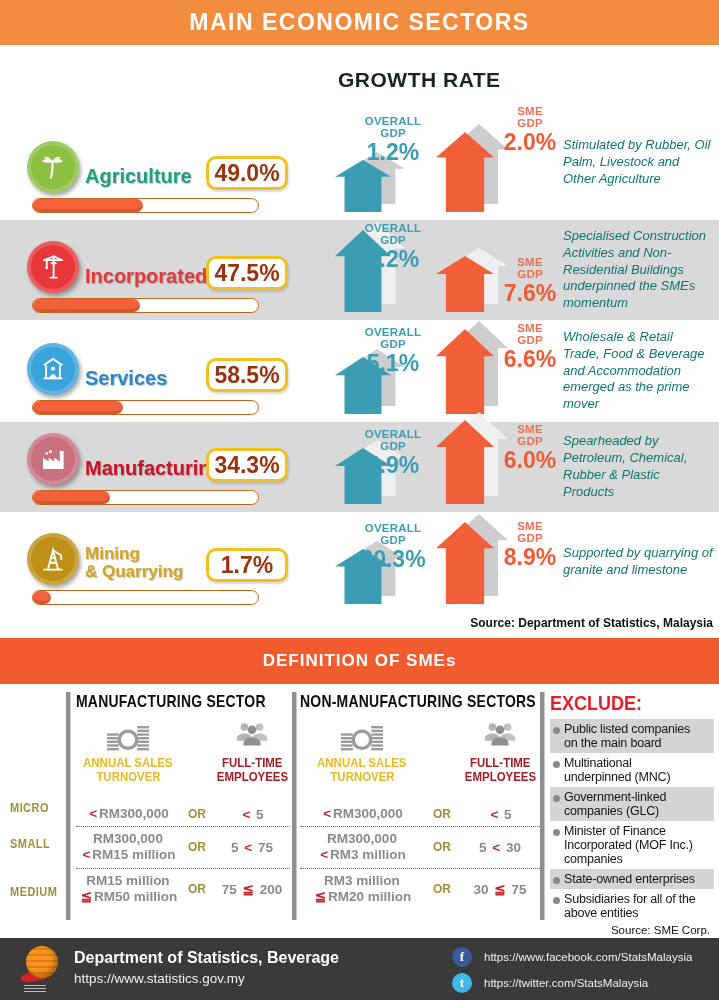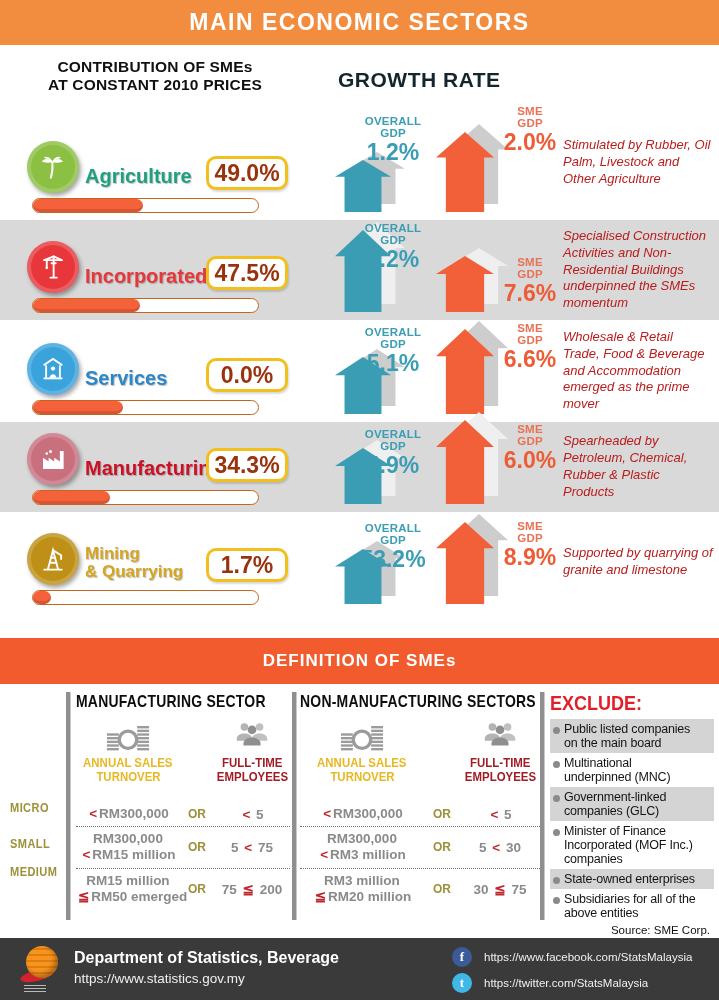--- a/index.html
+++ b/index.html
@@ -32,21 +32,21 @@
   .bar-fill{position:absolute;left:0;top:0;height:100%;background:#F4613B;border-radius:8px;
             box-shadow:inset 0 -3px 0 rgba(0,0,0,.12);}
   .g-arrow{position:absolute;clip-path:polygon(50% 0%,100% 32%,83% 32%,83% 100%,17% 100%,17% 32%,0% 32%);}
   .g-lbl{position:absolute;text-align:center;line-height:1.05;font-weight:800;}
   .g-lbl .sm{font-size:11.5px;display:block;letter-spacing:.2px;}
   .g-lbl .val{font-size:23px;display:block;margin-top:1px;}
   .g-lbl.overall{color:#3B9DB4;}
   .g-lbl.sme{color:#E87156;}
   .g-lbl.sme .val{color:#ED5C35;}
   .note{position:absolute;left:563px;top:0;bottom:0;width:150px;display:flex;align-items:center;
-        font-style:italic;font-size:13px;line-height:1.3;color:#b91c1c;}
+        font-style:italic;font-size:13px;line-height:1.3;color:#0f766e;}
   .source-main{position:absolute;top:616px;right:6px;font-size:12px;font-weight:700;color:#101010;}
   
   .def-band{position:absolute;top:638px;left:0;width:719px;height:46px;background:#F15B2D;
             display:flex;align-items:center;justify-content:center;}
   .def-band h2{margin:0;color:#fff;font-size:17px;font-weight:800;letter-spacing:1px;}
   
   .def-content{position:absolute;top:684px;left:0;width:719px;height:246px;background:#fff;}
   .size-label{position:absolute;left:10px;width:56px;font-size:13px;font-weight:800;color:#9C9139;}
   .size-label span{display:inline-block;transform:scaleX(.85);transform-origin:left center;letter-spacing:.5px;}
   .vbar{position:absolute;top:8px;height:228px;width:4px;background:#8F8F8F;box-shadow:1px 0 0 #c9c9c9;}
@@ -93,24 +93,20 @@
 </style>
 </head>
 <body>
 
 <div class="canvas">
 
   <div class="top-banner">
     <h1>MAIN ECONOMIC SECTORS</h1>
   </div>
 
-  <div class="contrib-head">
-    <div>CONTRIBUTION OF SMEs</div>
-    <div>AT CONSTANT 2010 PRICES</div>
-  </div>
   <div class="growth-head">GROWTH RATE</div>
 
   <div class="rows" id="sector-rows">
       <div class="sector-row" style="height: 115px;">
         <div class="icon-circle" style="background: rgb(139, 192, 67);">
           <svg viewBox="0 0 24 24" fill="none" stroke="#fff" stroke-width="1.6" stroke-linecap="round">
             <path d="M11.5 8 C11.8 12 11.4 17 10.3 20.5"></path>
             <path d="M11.5 8 C9 5.5 5.5 5.5 3.5 7.5 C6.5 8.3 9 8.2 11.5 8" fill="#fff" stroke-width="0.8"></path>
             <path d="M11.5 8 C14 5.5 17.5 5.5 19.5 7.5 C16.5 8.3 14 8.2 11.5 8" fill="#fff" stroke-width="0.8"></path>
             <path d="M11.5 8 C10 4.8 7.5 3.8 5.2 4.4 C7.8 5.4 10 6.4 11.5 8" fill="#fff" stroke-width="0.8"></path>
@@ -182,21 +178,21 @@
             <path d="M4.5 9 L12 4 L19.5 9"></path>
             <path d="M6.5 9 V19 M17.5 9 V19"></path>
             <path d="M4.5 19.5 H19.5"></path>
             <circle cx="12" cy="11.6" r="1.7" fill="#fff" stroke="none"></circle>
             <path d="M9.3 19 C9.3 15.2 14.7 15.2 14.7 19 Z" fill="#fff" stroke="none"></path>
           </svg>
         </div>
         <div class="sector-label" style="color: rgb(43, 135, 200);">
           <div>Services</div>
         </div>
-        <div class="badge">0.0%</div>
+        <div class="badge">58.5%</div>
         <div class="bar-track">
           <div class="bar-fill" style="width: 89.775px;"></div>
         </div>
         <div class="g-arrow" style="left: 349px; bottom: 16px; width: 56px; height: 57px; background: rgb(205, 205, 205);"></div>
         <div class="g-arrow" style="left: 335px; bottom: 8px; width: 56px; height: 57px; background: rgb(59, 157, 180);"></div>
         <div class="g-arrow" style="left: 450px; bottom: 16px; width: 58px; height: 85px; background: rgb(205, 205, 205);"></div>
         <div class="g-arrow" style="left: 436px; bottom: 8px; width: 58px; height: 85px; background: rgb(242, 96, 58);"></div>
         <div class="g-lbl overall" style="left: 345px; top: 6px; width: 96px;">
           <span class="sm">OVERALL</span>
           <span class="sm">GDP</span>
@@ -257,31 +253,32 @@
         <div class="bar-track">
           <div class="bar-fill" style="width: 18px;"></div>
         </div>
         <div class="g-arrow" style="left: 349px; bottom: 16px; width: 56px; height: 55px; background: rgb(205, 205, 205);"></div>
         <div class="g-arrow" style="left: 335px; bottom: 8px; width: 56px; height: 55px; background: rgb(59, 157, 180);"></div>
         <div class="g-arrow" style="left: 450px; bottom: 16px; width: 58px; height: 82px; background: rgb(205, 205, 205);"></div>
         <div class="g-arrow" style="left: 436px; bottom: 8px; width: 58px; height: 82px; background: rgb(242, 96, 58);"></div>
         <div class="g-lbl overall" style="left: 345px; top: 10px; width: 96px;">
           <span class="sm">OVERALL</span>
           <span class="sm">GDP</span>
-          <span class="val">53.2%</span>
+          <span class="val">60.3%</span>
         </div>
         <div class="g-lbl sme" style="left: 492px; top: 8px; width: 76px;">
           <span class="sm">SME</span>
           <span class="sm">GDP</span>
           <span class="val">8.9%</span>
         </div>
         <div class="note">Supported by quarrying of granite and limestone</div>
       </div>
     </div>
 
+  <div class="source-main">Source: Department of Statistics, Malaysia</div>
 
   <div class="def-band">
     <h2>DEFINITION OF SMEs</h2>
   </div>
 
   <div class="def-content" id="def-content">
     <div class="vbar" style="left:66px"></div>
     <div class="vbar" style="left:292px"></div>
     <div class="vbar" style="left:540px"></div>
     <div class="exclude-col">
@@ -291,21 +288,21 @@
           <div class="ex-item">Multinational underpinned (MNC)</div>
           <div class="ex-item zebra">Government-linked companies (GLC)</div>
           <div class="ex-item">Minister of Finance Incorporated (MOF Inc.) companies</div>
           <div class="ex-item zebra">State-owned enterprises</div>
           <div class="ex-item">Subsidiaries for all of the above entities</div>
         </div>
       <div class="ex-source">Source: SME Corp.</div>
     </div>
   <div class="size-label" style="top: 116px;"><span>MICRO</span></div>
       <div class="size-label" style="top: 152px;"><span>SMALL</span></div>
-      <div class="size-label" style="top: 180px;"><span>MEDIUM</span></div>
+      <div class="size-label" style="top: 200px;"><span>MEDIUM</span></div>
       <div class="def-col" style="left: 76px; width: 214px;">
         <h3><span>MANUFACTURING SECTOR</span></h3>
         <div class="sub-ico" style="left: 30px;"><svg width="44" height="34" viewBox="0 0 48 36">
             <g fill="#9b9b9b">
               <rect x="1" y="14" width="13" height="2.6"></rect>
               <rect x="1" y="18" width="13" height="2.6"></rect>
               <rect x="1" y="22" width="13" height="2.6"></rect>
               <rect x="1" y="26" width="13" height="2.6"></rect>
               <rect x="1" y="30" width="13" height="2.6"></rect>
               <rect x="34" y="6" width="13" height="2.6"></rect>
@@ -340,21 +337,21 @@
             <div class="t-cell">
               <div><span>RM300,000</span></div>
               <div><span class="op">&lt;</span><span>RM15 million</span></div>
             </div>
             <div class="or-cell">OR</div>
             <div class="e-cell"><span>5 </span><span class="op">&lt;</span><span> 75</span></div>
           </div>
           <div class="def-row" style="grid-template-columns: 104px 34px 76px;">
             <div class="t-cell">
               <div><span>RM15 million</span></div>
-              <div><span class="op">≦</span><span>RM50 emerged</span></div>
+              <div><span class="op">≦</span><span>RM50 million</span></div>
             </div>
             <div class="or-cell">OR</div>
             <div class="e-cell"><span>75 </span><span class="op">≦</span><span> 200</span></div>
           </div>
         </div>
       </div>
       <div class="def-col" style="left: 300px; width: 240px;">
         <h3><span>NON-MANUFACTURING SECTORS</span></h3>
         <div class="sub-ico" style="left: 40px;"><svg width="44" height="34" viewBox="0 0 48 36">
             <g fill="#9b9b9b">

